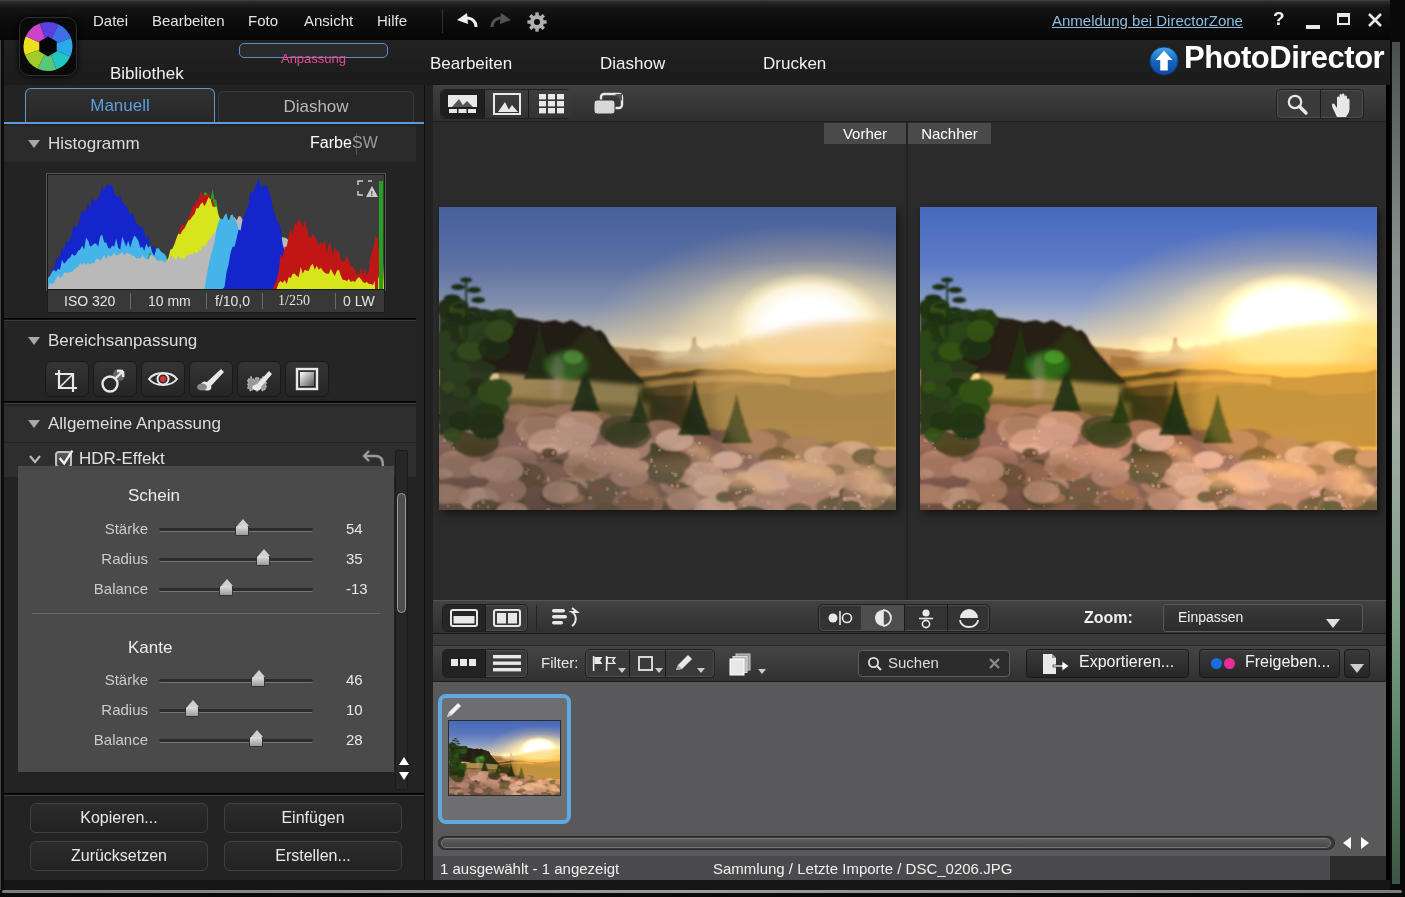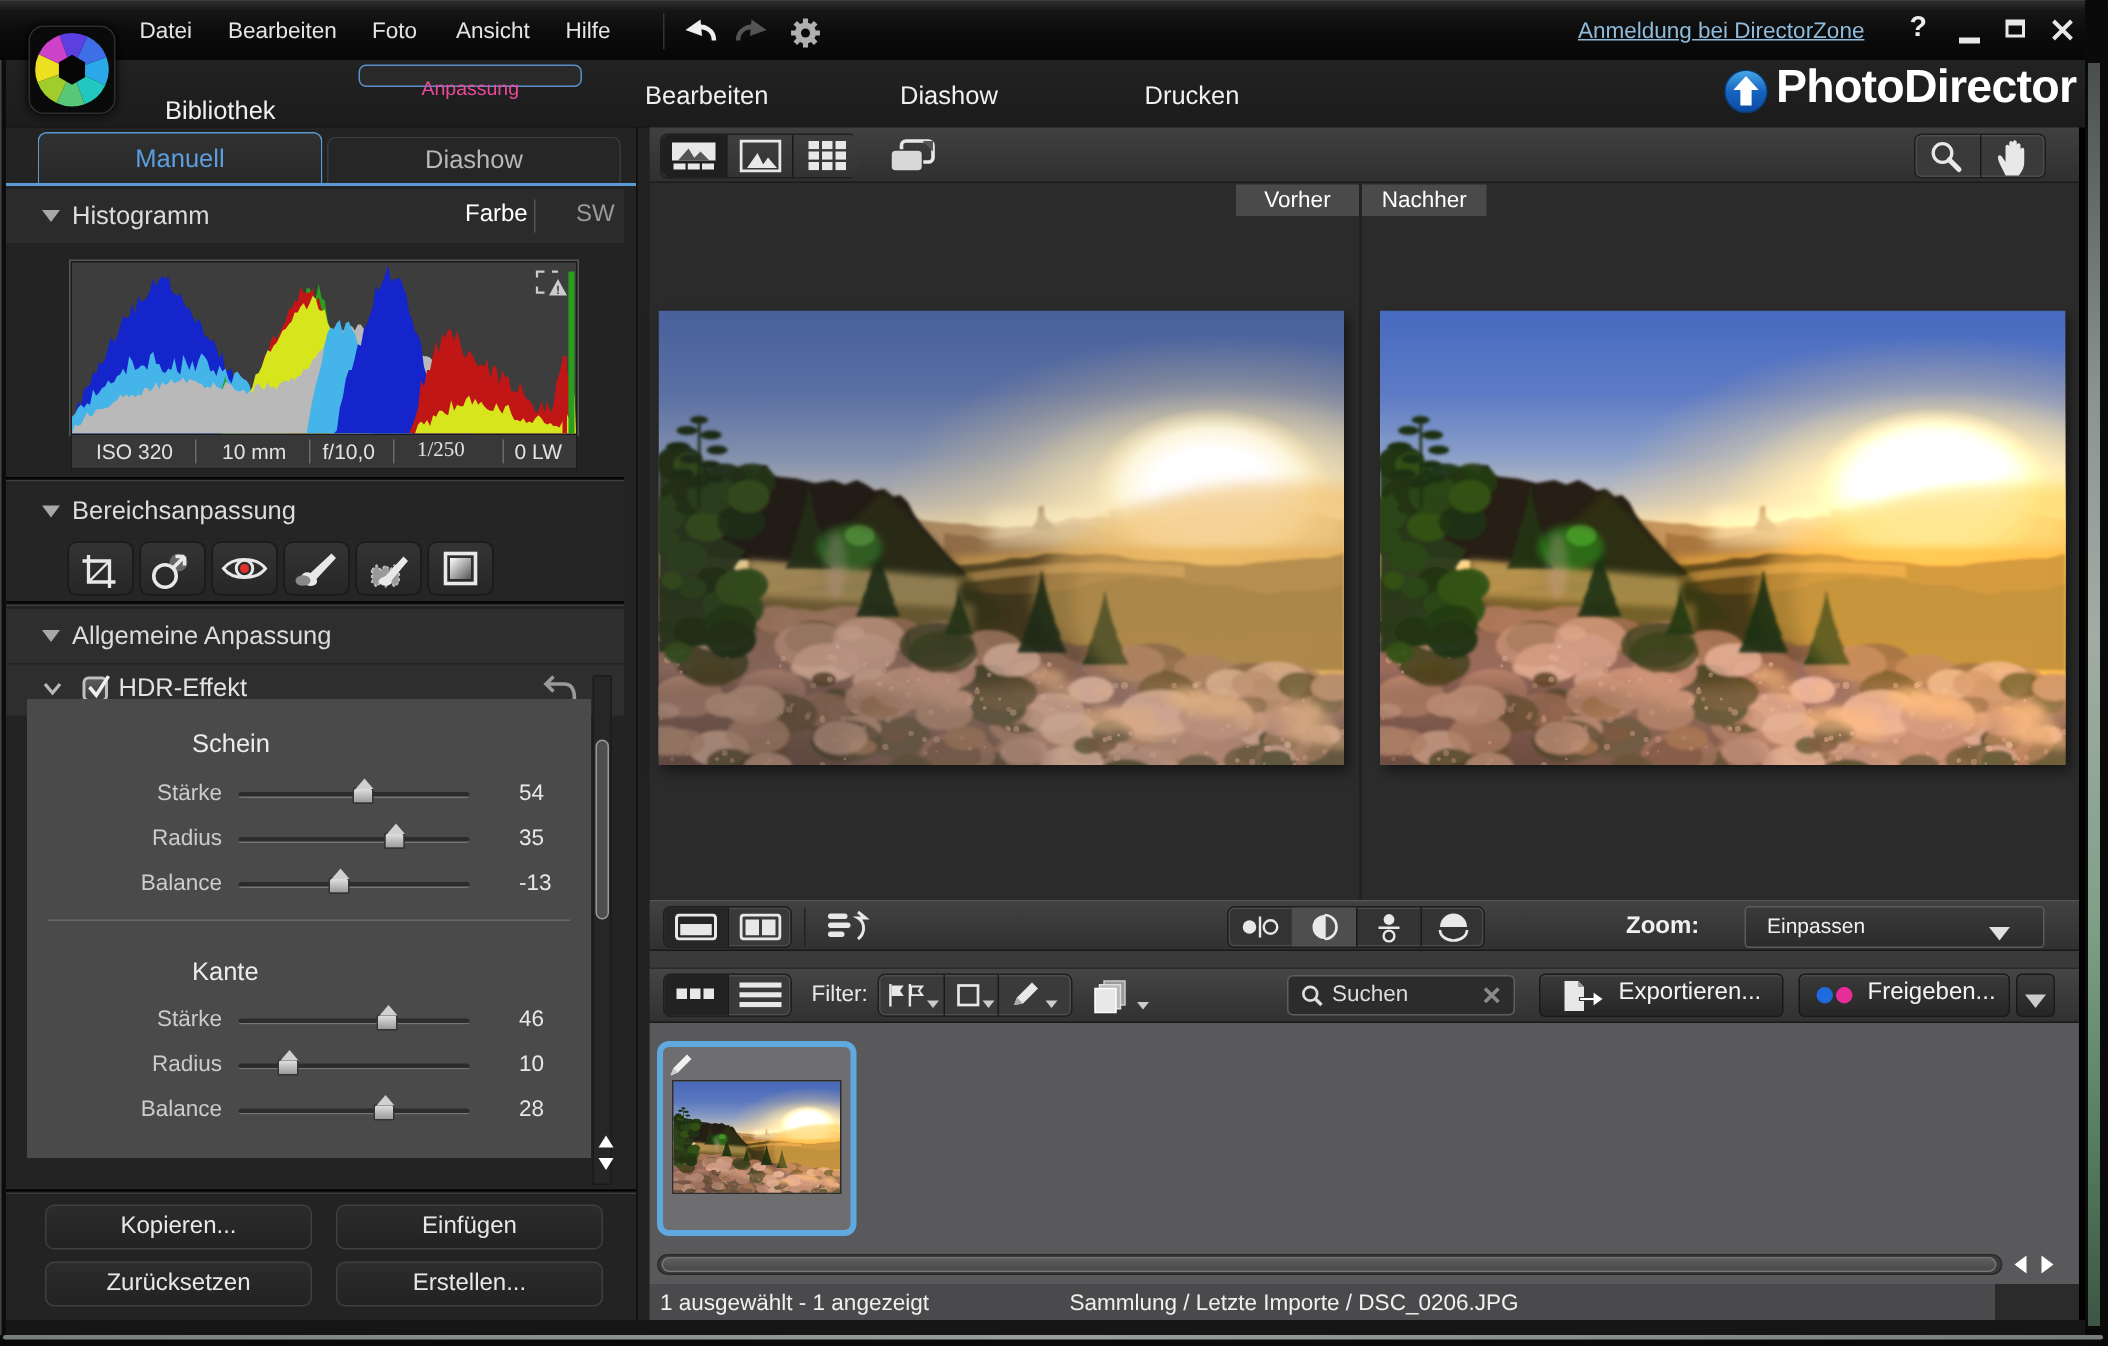--- a/index.html
+++ b/index.html
@@ -145,21 +145,21 @@
 <div class="abs" id="lpanel">
   <div class="ltab" id="tabManuell">Manuell</div>
   <div class="ltab" id="tabVorgaben">Diashow</div>
   <div class="abs" id="tabline"></div>
 
   <div class="sechdr" style="top:41px;">
     <span class="tri" style="left:24px;top:14px;"></span>
     <span class="hdrtxt">Histogramm</span>
     <span class="abs" style="left:306px;top:8px;font-size:16px;color:#fff;">Farbe</span>
     <span class="abs" style="left:352px;top:7px;width:1px;height:22px;background:#555;"></span>
-    <span class="abs" style="left:380px;top:8px;font-size:16px;color:#9a9a9a;">SW</span>
+    <span class="abs" style="left:348px;top:8px;font-size:16px;color:#9a9a9a;">SW</span>
   </div>
   <div class="abs" id="histbox">
     <svg width="336" height="114" viewBox="0 0 335 113" preserveAspectRatio="none">
         <path d="M0,113 L0,104 L2,101 L4,92 L6,94 L8,84 L10,82 L12,81 L14,72 L16,74 L18,66 L20,67 L22,64 L24,56 L26,49 L28,53 L30,49 L32,42 L34,35 L36,37 L38,36 L40,27 L42,34 L44,22 L46,26 L48,25 L50,23 L52,18 L54,10 L56,16 L58,11 L60,9 L62,11 L64,9 L66,18 L68,21 L70,22 L72,20 L74,26 L76,30 L78,30 L80,35 L82,40 L84,37 L86,41 L88,49 L90,49 L92,52 L94,51 L96,56 L98,64 L100,59 L102,72 L104,71 L106,70 L108,80 L110,78 L112,86 L114,81 L116,82 L118,87 L120,85 L122,94 L124,93 L126,97 L128,99 L130,104 L132,101 L134,102 L136,109 L138,109 L140,113 L142,113 L144,113 L146,113 L148,113 L150,113 L152,113 L154,113 L156,113 L158,113 L160,113 L162,113 L164,113 L166,113 L168,113 L170,113 L172,113 L174,113 L176,113 L178,113 L180,113 L182,113 L184,113 L186,113 L188,113 L190,113 L192,113 L194,113 L196,113 L198,113 L200,113 L202,113 L204,113 L206,113 L208,113 L210,113 L212,113 L214,113 L216,113 L218,113 L220,113 L222,113 L224,113 L226,113 L228,113 L230,113 L232,113 L234,113 L236,113 L238,113 L240,113 L242,113 L244,113 L246,113 L248,113 L250,113 L252,113 L254,113 L256,113 L258,113 L260,113 L262,113 L264,113 L266,113 L268,113 L270,113 L272,113 L274,113 L276,113 L278,113 L280,113 L282,113 L284,113 L286,113 L288,113 L290,113 L292,113 L294,113 L296,113 L298,113 L300,113 L302,113 L304,113 L306,113 L308,113 L310,113 L312,113 L314,113 L316,113 L318,113 L320,113 L322,113 L324,113 L326,113 L328,113 L330,113 L332,113 L334,113 L335,113 Z" fill="#1525cc"></path>
         <path d="M0,113 L0,113 L2,113 L4,113 L6,113 L8,113 L10,113 L12,113 L14,113 L16,113 L18,113 L20,113 L22,113 L24,113 L26,113 L28,113 L30,113 L32,113 L34,113 L36,113 L38,113 L40,113 L42,113 L44,113 L46,113 L48,113 L50,113 L52,113 L54,113 L56,113 L58,113 L60,113 L62,113 L64,113 L66,113 L68,113 L70,113 L72,113 L74,113 L76,113 L78,113 L80,113 L82,113 L84,113 L86,113 L88,113 L90,113 L92,113 L94,113 L96,113 L98,113 L100,113 L102,113 L104,113 L106,113 L108,113 L110,113 L112,113 L114,113 L116,113 L118,113 L120,113 L122,113 L124,113 L126,113 L128,113 L130,113 L132,113 L134,113 L136,113 L138,113 L140,113 L142,113 L144,113 L146,113 L148,113 L150,113 L152,113 L154,113 L156,113 L158,113 L160,113 L162,113 L164,113 L166,113 L168,113 L170,113 L172,113 L174,113 L176,111 L178,96 L180,89 L182,77 L184,71 L186,71 L188,63 L190,54 L192,55 L194,44 L196,41 L198,35 L200,29 L202,16 L204,19 L206,14 L208,9 L210,2 L212,13 L214,11 L216,11 L218,10 L220,16 L222,21 L224,33 L226,38 L228,46 L230,48 L232,54 L234,69 L236,75 L238,80 L240,85 L242,87 L244,90 L246,97 L248,103 L250,101 L252,104 L254,104 L256,101 L258,105 L260,109 L262,109 L264,109 L266,113 L268,113 L270,113 L272,113 L274,113 L276,113 L278,113 L280,113 L282,113 L284,113 L286,113 L288,113 L290,113 L292,113 L294,113 L296,113 L298,113 L300,113 L302,113 L304,113 L306,113 L308,113 L310,113 L312,113 L314,113 L316,113 L318,113 L320,113 L322,113 L324,113 L326,113 L328,113 L330,113 L332,113 L334,113 L335,113 Z" fill="#1525cc"></path>
         <path d="M0,113 L0,102 L2,100 L4,96 L6,94 L8,96 L10,93 L12,94 L14,84 L16,88 L18,86 L20,83 L22,82 L24,78 L26,80 L28,79 L30,75 L32,74 L34,70 L36,74 L38,62 L40,65 L42,71 L44,70 L46,68 L48,68 L50,71 L52,61 L54,59 L56,67 L58,67 L60,72 L62,73 L64,70 L66,71 L68,63 L70,72 L72,74 L74,61 L76,66 L78,71 L80,65 L82,72 L84,65 L86,60 L88,62 L90,65 L92,72 L94,71 L96,75 L98,68 L100,72 L102,70 L104,77 L106,80 L108,73 L110,72 L112,75 L114,77 L116,78 L118,81 L120,89 L122,87 L124,91 L126,98 L128,100 L130,98 L132,101 L134,97 L136,96 L138,105 L140,100 L142,102 L144,105 L146,113 L148,113 L150,113 L152,113 L154,113 L156,113 L158,113 L160,113 L162,113 L164,113 L166,113 L168,113 L170,113 L172,113 L174,113 L176,113 L178,113 L180,113 L182,113 L184,113 L186,113 L188,113 L190,113 L192,113 L194,113 L196,113 L198,113 L200,113 L202,113 L204,113 L206,113 L208,113 L210,113 L212,113 L214,113 L216,113 L218,113 L220,113 L222,113 L224,113 L226,113 L228,113 L230,113 L232,113 L234,113 L236,113 L238,113 L240,113 L242,113 L244,113 L246,113 L248,113 L250,113 L252,113 L254,113 L256,113 L258,113 L260,113 L262,113 L264,113 L266,113 L268,113 L270,113 L272,113 L274,113 L276,113 L278,113 L280,113 L282,113 L284,113 L286,113 L288,113 L290,113 L292,113 L294,113 L296,113 L298,113 L300,113 L302,113 L304,113 L306,113 L308,113 L310,113 L312,113 L314,113 L316,113 L318,113 L320,113 L322,113 L324,113 L326,113 L328,113 L330,113 L332,113 L334,113 L335,113 Z" fill="#45b4e8"></path>
         <path d="M0,113 L0,113 L2,113 L4,113 L6,113 L8,113 L10,113 L12,113 L14,113 L16,113 L18,113 L20,113 L22,113 L24,113 L26,113 L28,113 L30,113 L32,113 L34,113 L36,113 L38,113 L40,113 L42,113 L44,113 L46,113 L48,113 L50,113 L52,113 L54,113 L56,113 L58,113 L60,113 L62,113 L64,113 L66,113 L68,113 L70,113 L72,113 L74,113 L76,113 L78,113 L80,113 L82,113 L84,113 L86,113 L88,113 L90,113 L92,113 L94,113 L96,112 L98,100 L100,82 L102,75 L104,90 L106,92 L108,97 L110,104 L112,111 L114,113 L116,113 L118,105 L120,112 L122,100 L124,97 L126,100 L128,91 L130,83 L132,81 L134,84 L136,64 L138,61 L140,53 L142,62 L144,54 L146,52 L148,36 L150,39 L152,36 L154,26 L156,17 L158,17 L160,24 L162,24 L164,14 L166,24 L168,25 L170,39 L172,46 L174,44 L176,57 L178,71 L180,68 L182,83 L184,90 L186,109 L188,103 L190,113 L192,113 L194,113 L196,113 L198,113 L200,113 L202,113 L204,113 L206,113 L208,113 L210,113 L212,113 L214,113 L216,113 L218,113 L220,113 L222,113 L224,113 L226,113 L228,113 L230,113 L232,113 L234,113 L236,113 L238,113 L240,113 L242,113 L244,113 L246,113 L248,113 L250,113 L252,113 L254,113 L256,113 L258,113 L260,113 L262,113 L264,113 L266,113 L268,113 L270,113 L272,113 L274,113 L276,113 L278,113 L280,113 L282,113 L284,113 L286,113 L288,113 L290,113 L292,113 L294,113 L296,113 L298,113 L300,113 L302,113 L304,113 L306,113 L308,113 L310,113 L312,113 L314,113 L316,113 L318,113 L320,113 L322,113 L324,113 L326,113 L328,113 L330,113 L332,113 L334,113 L335,113 Z" fill="#28a01e"></path>
         <path d="M0,113 L0,113 L2,113 L4,113 L6,113 L8,113 L10,113 L12,113 L14,113 L16,113 L18,113 L20,113 L22,113 L24,113 L26,113 L28,113 L30,113 L32,113 L34,113 L36,113 L38,113 L40,113 L42,113 L44,113 L46,113 L48,113 L50,113 L52,113 L54,113 L56,113 L58,113 L60,113 L62,113 L64,113 L66,113 L68,113 L70,113 L72,113 L74,113 L76,113 L78,113 L80,113 L82,113 L84,113 L86,113 L88,113 L90,113 L92,113 L94,113 L96,113 L98,113 L100,113 L102,113 L104,113 L106,113 L108,113 L110,113 L112,107 L114,105 L116,97 L118,96 L120,92 L122,76 L124,74 L126,70 L128,61 L130,61 L132,52 L134,48 L136,51 L138,47 L140,42 L142,39 L144,31 L146,30 L148,25 L150,26 L152,16 L154,20 L156,20 L158,20 L160,17 L162,26 L164,23 L166,31 L168,36 L170,44 L172,58 L174,62 L176,75 L178,87 L180,88 L182,103 L184,107 L186,113 L188,113 L190,113 L192,113 L194,113 L196,113 L198,113 L200,113 L202,113 L204,113 L206,113 L208,113 L210,113 L212,113 L214,113 L216,113 L218,113 L220,113 L222,113 L224,113 L226,113 L228,113 L230,113 L232,113 L234,113 L236,113 L238,113 L240,113 L242,113 L244,113 L246,113 L248,113 L250,113 L252,113 L254,113 L256,113 L258,113 L260,113 L262,113 L264,113 L266,113 L268,113 L270,113 L272,113 L274,113 L276,113 L278,113 L280,113 L282,113 L284,113 L286,113 L288,113 L290,113 L292,113 L294,113 L296,113 L298,113 L300,113 L302,113 L304,113 L306,113 L308,113 L310,113 L312,113 L314,113 L316,113 L318,113 L320,113 L322,113 L324,113 L326,113 L328,113 L330,113 L332,113 L334,113 L335,113 Z" fill="#c01616"></path>
         <path d="M0,113 L0,113 L2,113 L4,113 L6,113 L8,113 L10,113 L12,113 L14,113 L16,113 L18,113 L20,113 L22,113 L24,113 L26,113 L28,113 L30,113 L32,113 L34,113 L36,113 L38,113 L40,113 L42,113 L44,113 L46,113 L48,113 L50,113 L52,113 L54,113 L56,113 L58,113 L60,113 L62,113 L64,113 L66,113 L68,113 L70,113 L72,113 L74,113 L76,113 L78,113 L80,113 L82,113 L84,113 L86,113 L88,113 L90,113 L92,113 L94,113 L96,113 L98,113 L100,113 L102,107 L104,106 L106,105 L108,100 L110,97 L112,92 L114,95 L116,87 L118,86 L120,82 L122,74 L124,73 L126,69 L128,63 L130,58 L132,59 L134,55 L136,53 L138,49 L140,45 L142,44 L144,41 L146,39 L148,33 L150,33 L152,29 L154,27 L156,31 L158,27 L160,22 L162,24 L164,31 L166,32 L168,31 L170,40 L172,44 L174,51 L176,53 L178,60 L180,67 L182,81 L184,83 L186,90 L188,101 L190,98 L192,100 L194,111 L196,106 L198,113 L200,113 L202,113 L204,113 L206,113 L208,113 L210,113 L212,113 L214,113 L216,113 L218,113 L220,113 L222,113 L224,113 L226,113 L228,113 L230,113 L232,113 L234,113 L236,113 L238,113 L240,113 L242,113 L244,113 L246,113 L248,113 L250,113 L252,113 L254,113 L256,113 L258,113 L260,113 L262,113 L264,113 L266,113 L268,113 L270,113 L272,113 L274,113 L276,113 L278,113 L280,113 L282,113 L284,113 L286,113 L288,113 L290,113 L292,113 L294,113 L296,113 L298,113 L300,113 L302,113 L304,113 L306,113 L308,113 L310,113 L312,113 L314,113 L316,113 L318,113 L320,113 L322,113 L324,113 L326,113 L328,113 L330,113 L332,113 L334,113 L335,113 Z" fill="#d6e51c"></path>
         <path d="M0,113 L0,113 L2,107 L4,108 L6,107 L8,103 L10,99 L12,102 L14,101 L16,97 L18,97 L20,97 L22,96 L24,96 L26,94 L28,92 L30,91 L32,87 L34,89 L36,87 L38,89 L40,87 L42,89 L44,87 L46,88 L48,83 L50,83 L52,85 L54,83 L56,79 L58,84 L60,79 L62,81 L64,80 L66,77 L68,80 L70,79 L72,78 L74,76 L76,80 L78,77 L80,78 L82,78 L84,80 L86,80 L88,83 L90,82 L92,83 L94,79 L96,82 L98,83 L100,84 L102,79 L104,80 L106,81 L108,84 L110,85 L112,85 L114,84 L116,87 L118,85 L120,86 L122,81 L124,80 L126,83 L128,84 L130,79 L132,83 L134,82 L136,84 L138,80 L140,79 L142,78 L144,79 L146,76 L148,78 L150,75 L152,75 L154,70 L156,71 L158,69 L160,64 L162,63 L164,59 L166,58 L168,54 L170,53 L172,51 L174,48 L176,50 L178,49 L180,44 L182,48 L184,43 L186,42 L188,45 L190,41 L192,41 L194,44 L196,44 L198,44 L200,49 L202,48 L204,49 L206,48 L208,49 L210,50 L212,52 L214,51 L216,54 L218,54 L220,58 L222,61 L224,61 L226,60 L228,63 L230,59 L232,61 L234,62 L236,62 L238,63 L240,65 L242,70 L244,66 L246,67 L248,71 L250,72 L252,73 L254,78 L256,75 L258,79 L260,82 L262,82 L264,80 L266,84 L268,82 L270,81 L272,86 L274,87 L276,88 L278,87 L280,87 L282,89 L284,90 L286,95 L288,95 L290,95 L292,93 L294,97 L296,96 L298,100 L300,101 L302,100 L304,98 L306,98 L308,99 L310,102 L312,101 L314,102 L316,102 L318,105 L320,100 L322,105 L324,100 L326,101 L328,107 L330,105 L332,103 L334,102 L335,113 Z" fill="#b9b9b9"></path>

